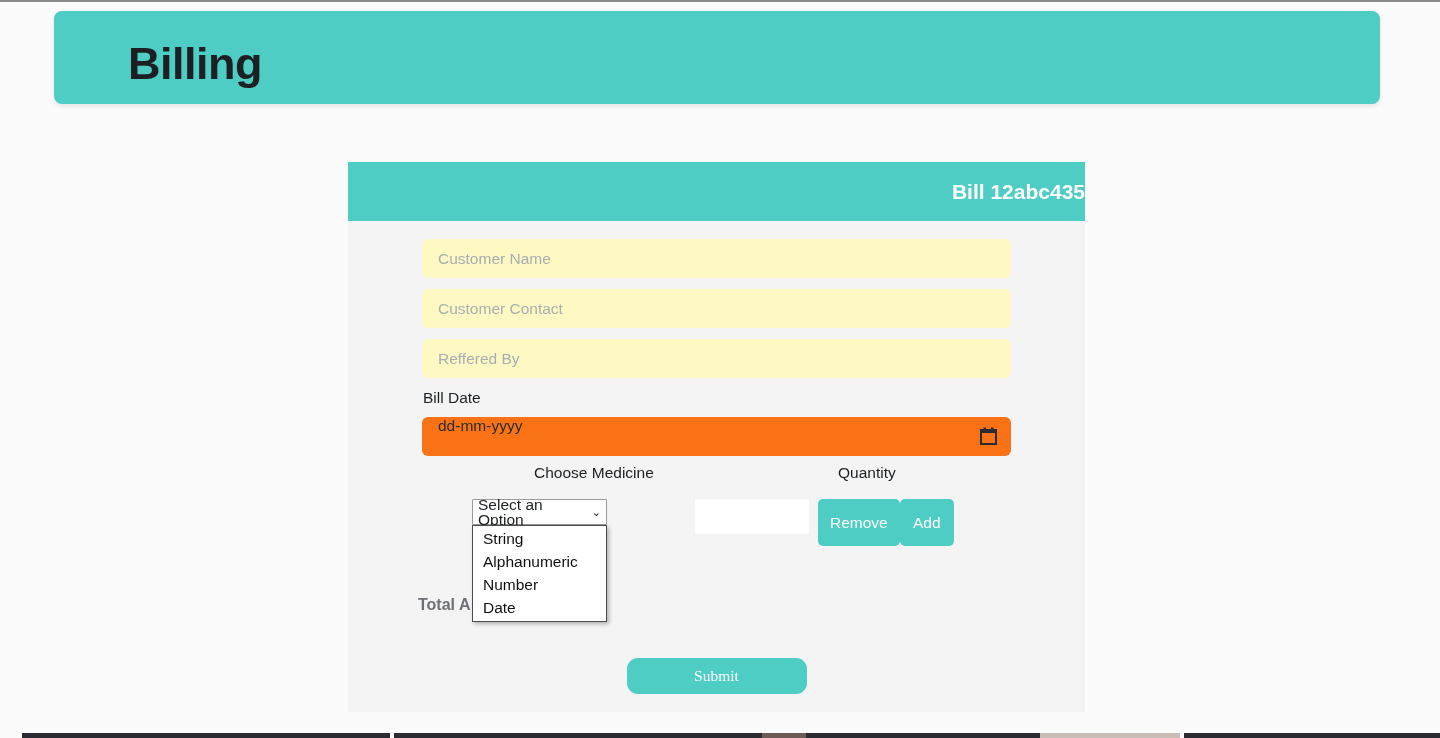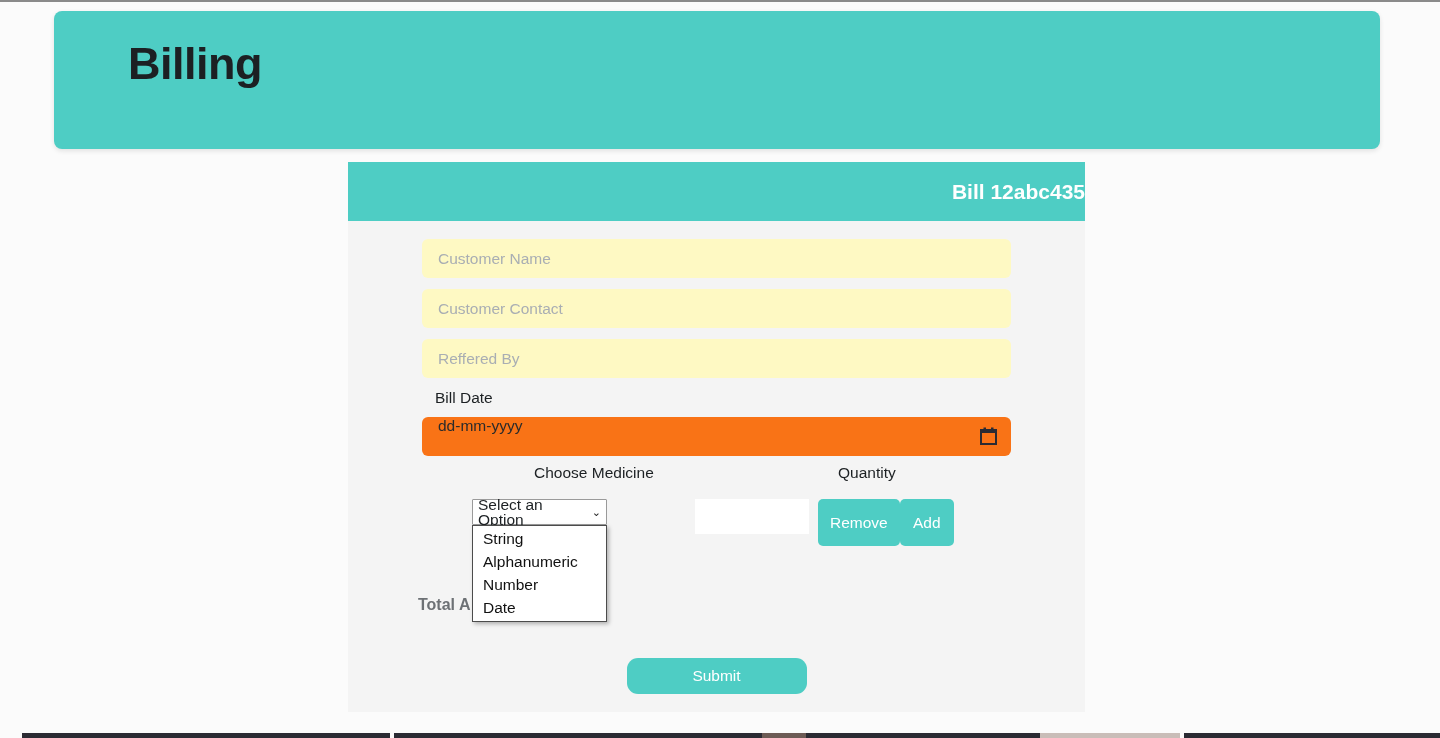--- a/index.html
+++ b/index.html
@@ -29,21 +29,21 @@
     height: 2px;
     background: #8a8a8a;
   }
 
   
   .banner {
     position: absolute;
     left: 54px;
     top: 11px;
     width: 1326px;
-    height: 138px;
+    height: 93px;
     background: #4ecdc4;
     border-radius: 8px;
     box-shadow: 0 2px 5px rgba(0,0,0,0.10);
   }
   .banner-title {
     position: absolute;
     left: 74px;
     top: 30px;
     font-size: 45px;
     font-weight: bold;
@@ -92,21 +92,21 @@
     font-family: "Liberation Sans", sans-serif;
     color: #222;
     outline: none;
   }
   .text-field::placeholder { color: #a9aeb3; }
 
   .field-label {
     display: block;
     font-size: 15.5px;
     color: #1c2023;
-    margin: 8px 0 10px 13px;
+    margin: 8px 0 10px 1px;
   }
 
   .date-wrap {
     position: relative;
     width: 589px;
     height: 39px;
     background: #f97316;
     border-radius: 6px;
     margin-bottom: 8px;
     display: flex;
@@ -242,21 +242,21 @@
     justify-content: center;
   }
   .btn-submit {
     width: 180px;
     height: 36px;
     background: #4ecdc4;
     color: #ffffff;
     border: none;
     border-radius: 11px;
     font-size: 15.5px;
-    font-family: Liberation Sans, sans-serif;
+    font-family: Liberation Serif, serif;
     cursor: pointer;
   }
 
   
   .bottom-bar {
     position: absolute;
     left: 0;
     bottom: 0;
     width: 1440px;
     height: 5px;

